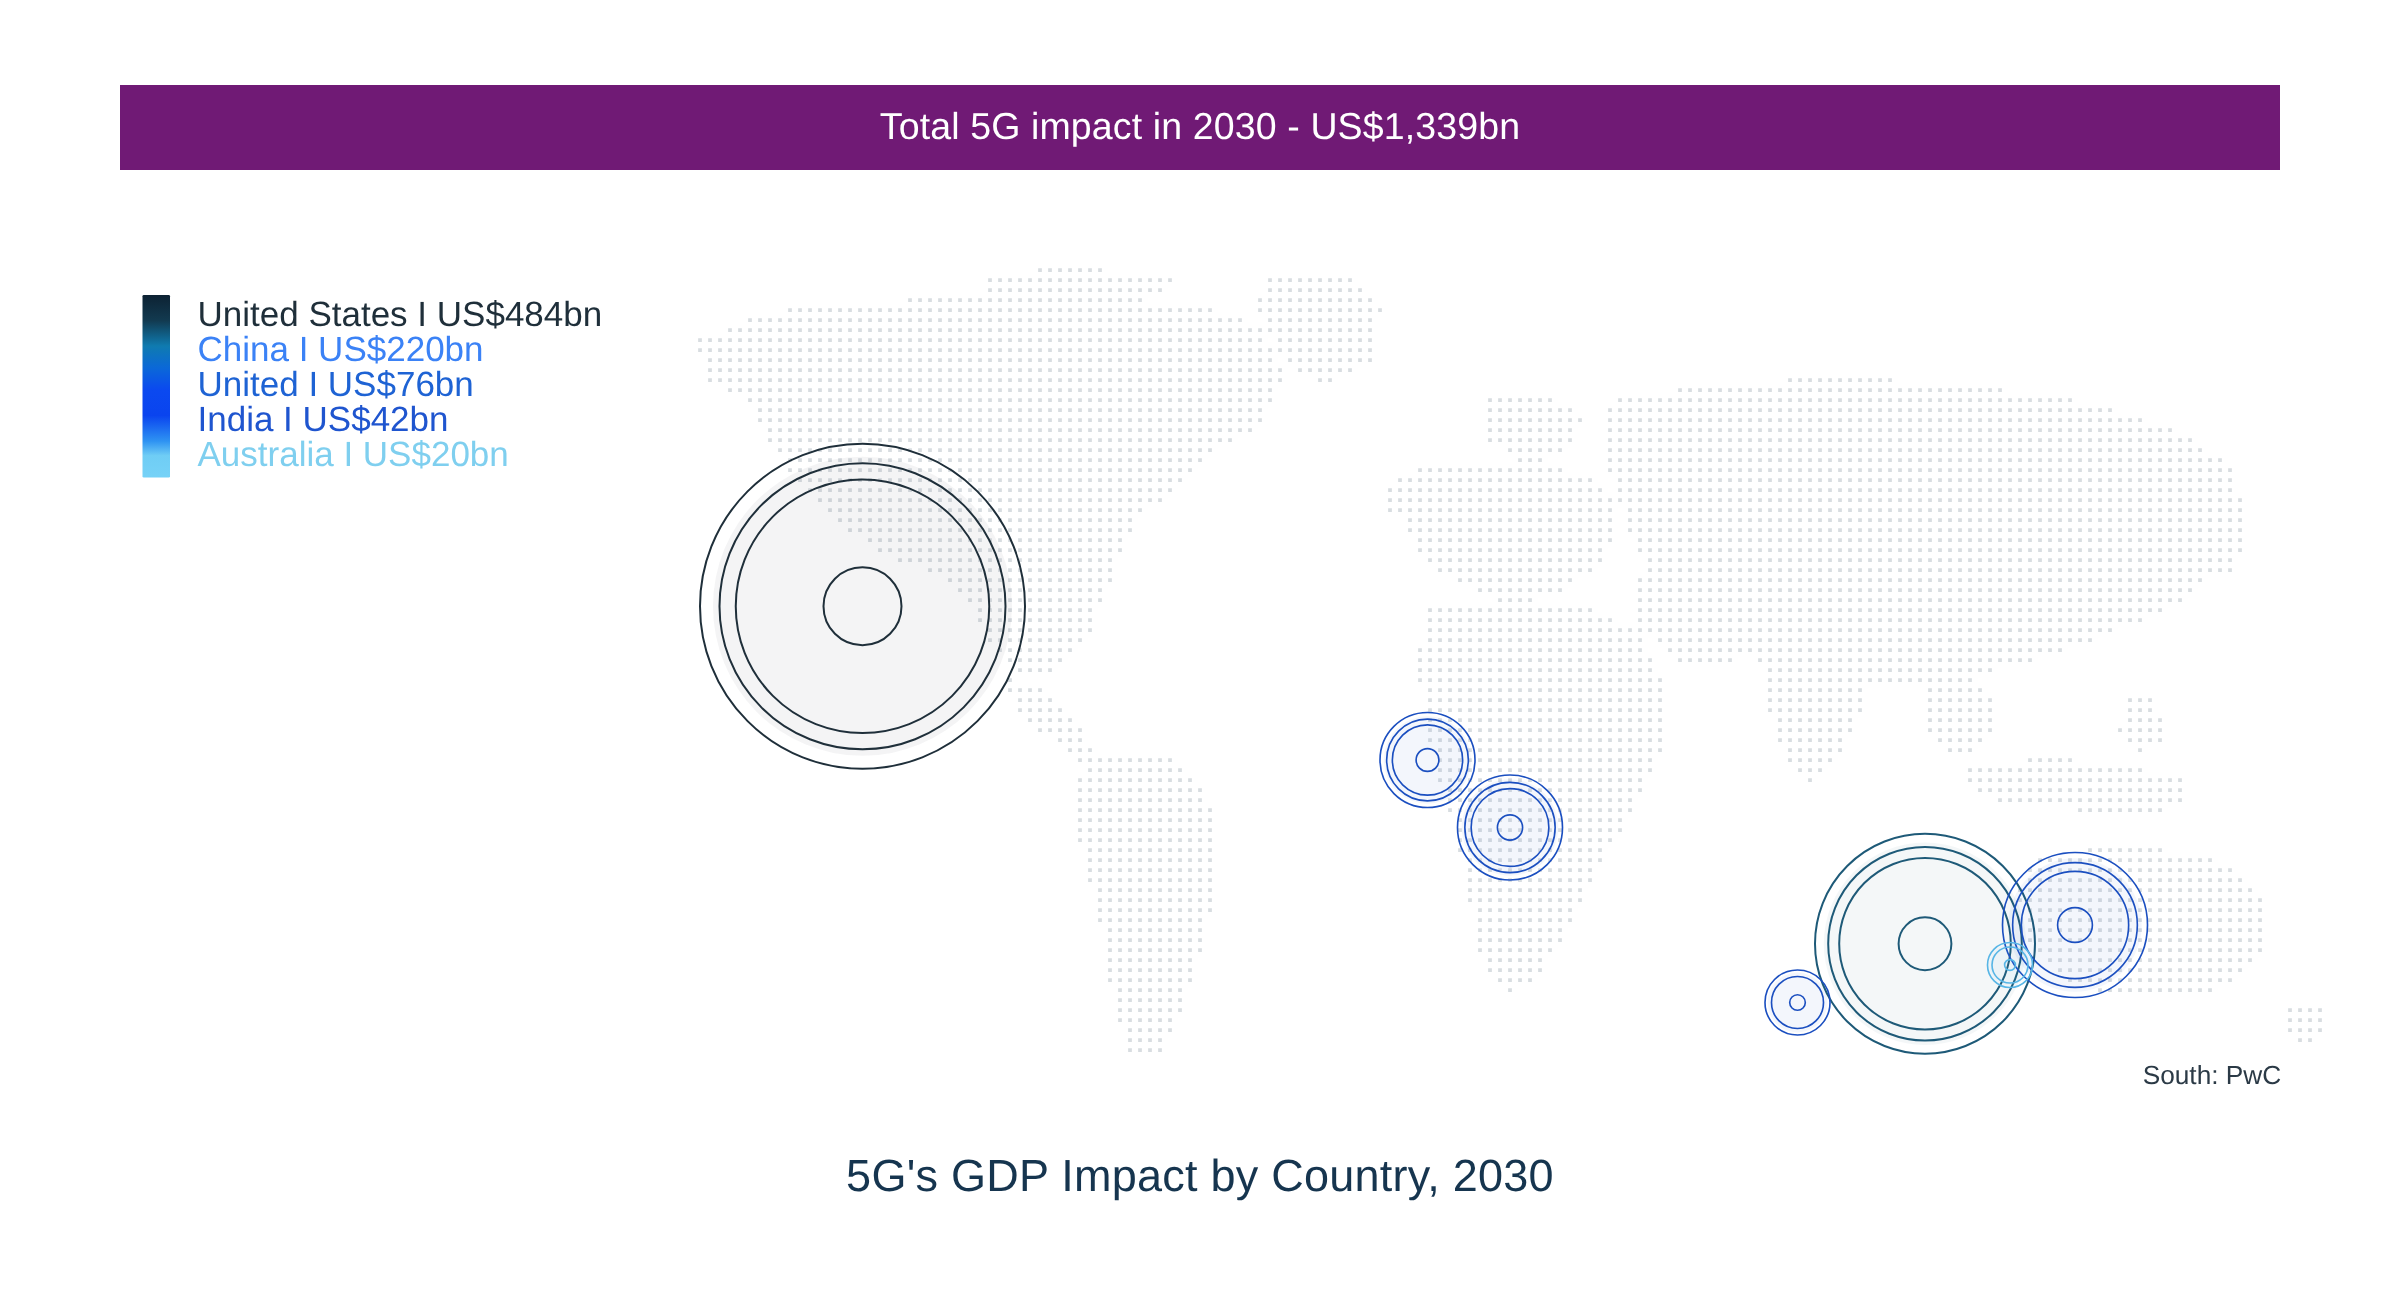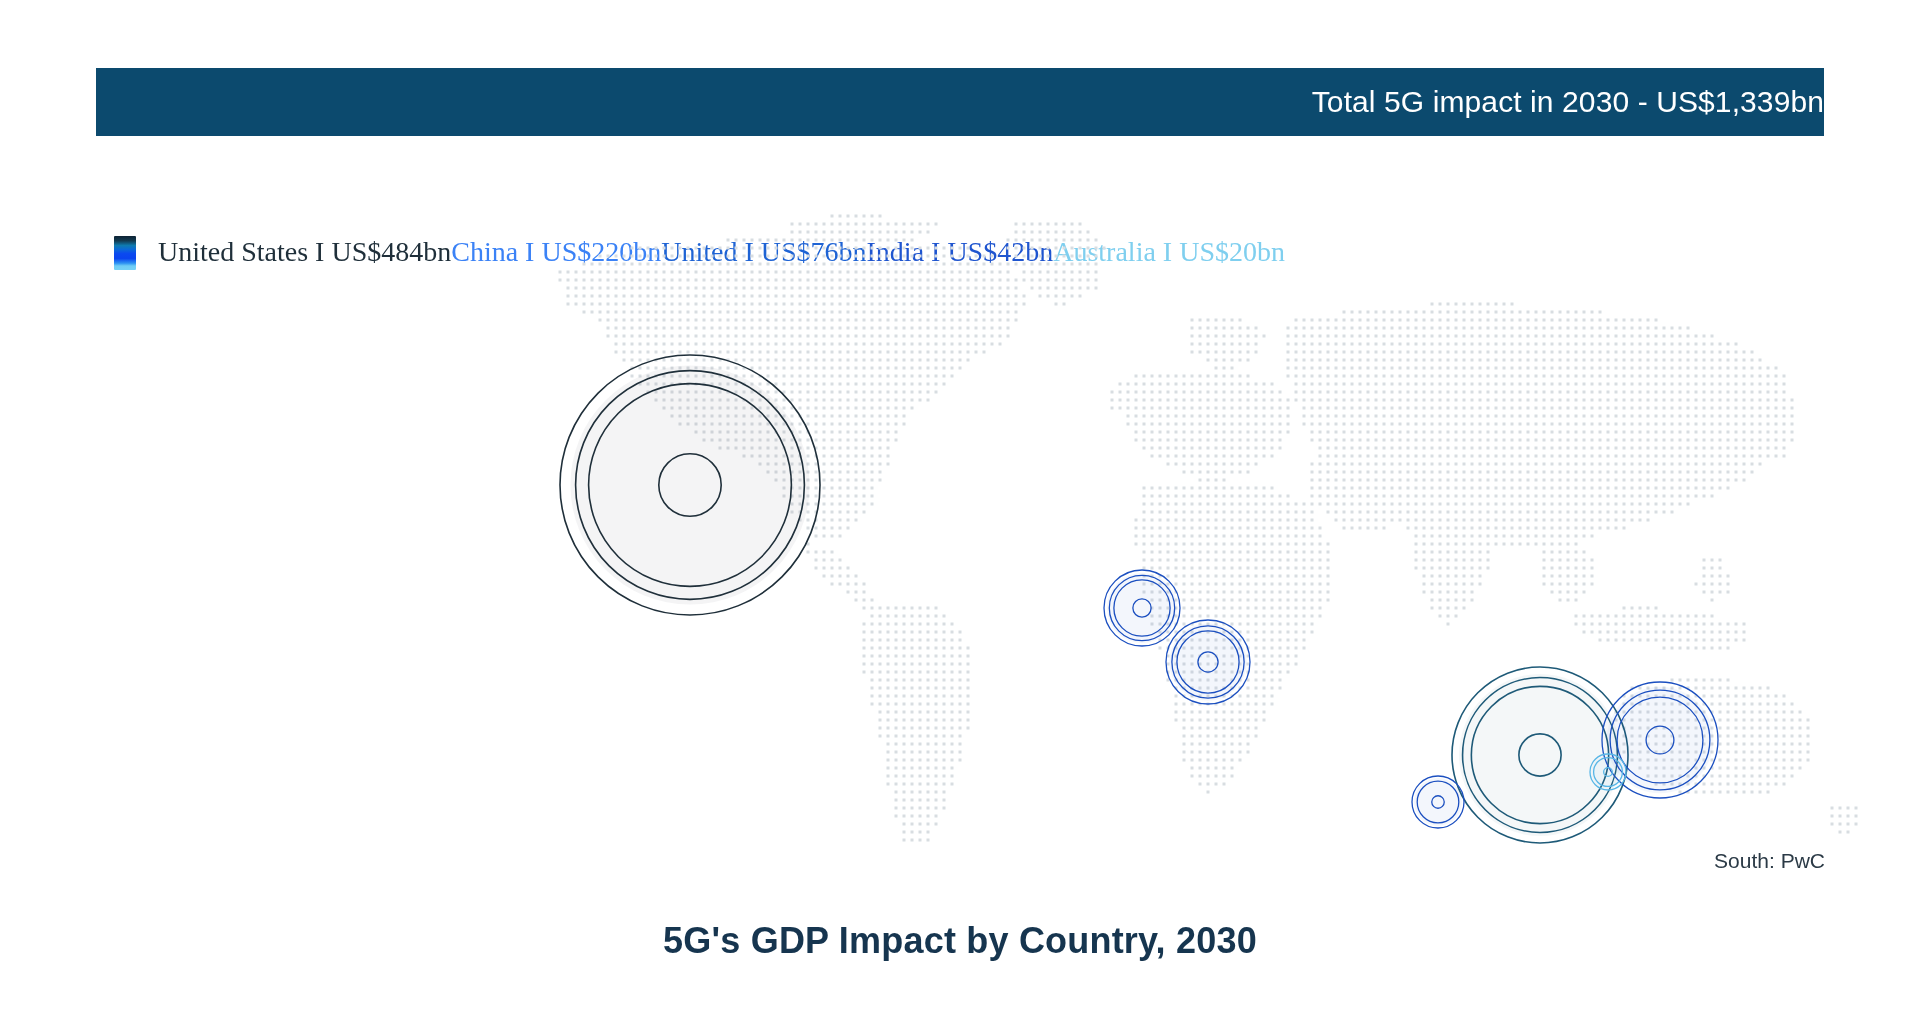--- a/index.html
+++ b/index.html
@@ -15,24 +15,24 @@
     position: relative;
   }
 
   
   #header-banner {
     position: absolute;
     left: 96px;
     top: 68px;
     width: 1728px;
     height: 68px;
-    background: #0c4a6e;
+    background: #701a75;
     display: flex;
     align-items: center;
-    justify-content: flex-end;
+    justify-content: center;
   }
   #header-title {
     color: #ffffff;
     font-size: 30px;
     font-weight: 400;
     letter-spacing: .1px;
     white-space: nowrap;
   }
 
   
@@ -54,24 +54,23 @@
         #0b68d8 40%,
         #0b49f0 52%,
         #0a44ef 66%,
         #2e92f2 80%,
         #6fcdf5 88%,
         #76d2f7 100%);
   }
   #legend-items {
     margin-left: 22px;
     display: flex;
-    flex-direction: row;
+    flex-direction: column;
     justify-content: space-between;
     padding: 2px 0 4px 0;
-    font-family: Liberation Serif, serif;
   }
   .legend-item {
     font-size: 28px;
     line-height: 1;
     white-space: nowrap;
     height: 28px;
     display: flex;
     align-items: center;
   }
 
@@ -94,21 +93,21 @@
     color: #2b3a46;
     white-space: nowrap;
   }
   #chart-caption {
     position: absolute;
     left: 0;
     right: 0;
     top: 920px;
     text-align: center;
     font-size: 36px;
-    font-weight: 700;
+    font-weight: 400;
     color: #16354f;
     letter-spacing: .2px;
   }
 </style>
 </head>
 <body>
 
 <div id="header-banner">
   <div id="header-title">Total 5G impact in 2030 - US$1,339bn</div>
 </div>

